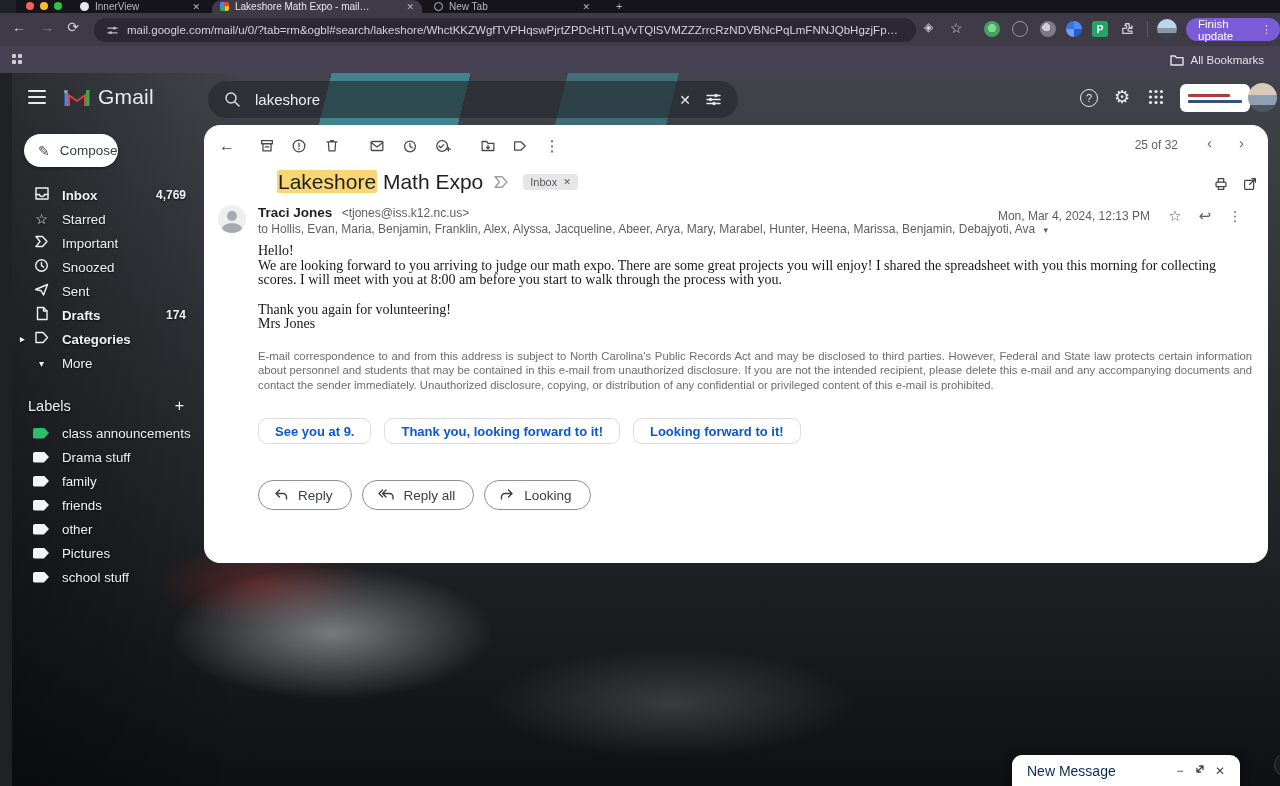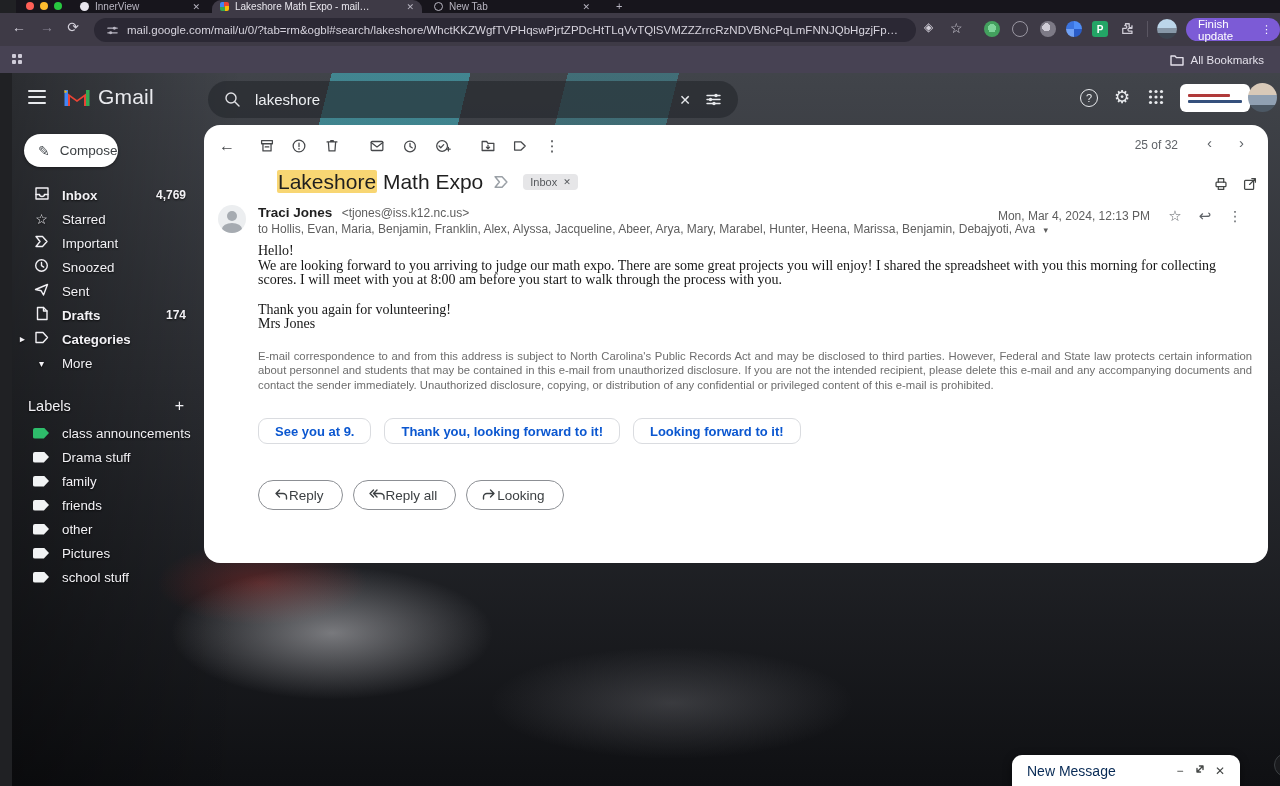--- a/index.html
+++ b/index.html
@@ -124,21 +124,21 @@
      font-family:"Liberation Serif", serif; font-size:14px; color:#161616; line-height:14.6px; }
   .mail-body p { margin:0; }
   .mail-body .gap { margin-bottom:15px; }
   .disclaimer { position:absolute; left:54px; top:224px; width:994px; font-size:11.3px; color:#6d6d6d;
      line-height:14.4px; text-align:justify; }
   .chips-row { position:absolute; left:54px; top:293px; display:flex; gap:13px; }
   .sr-chip { height:26px; border:1px solid #dadce0; border-radius:9px; display:flex; align-items:center;
      padding:0 16px; color:#0b57d0; font-size:13px; background:#fff;font-weight:bold; }
   .actions-row { position:absolute; left:54px; top:355px; display:flex; gap:10px; }
   .act-btn { height:30px; border:1px solid #8c8f94; border-radius:15px; display:flex; align-items:center;
-     padding:0 18px 0 14px; color:#3c4043; font-size:13.5px; font-weight:500; background:#fff; }
+     gap:9px; padding:0 18px 0 14px; color:#3c4043; font-size:13.5px; font-weight:500; background:#fff; }
 
   
   .popup { position:absolute; left:1000px; top:682px; width:228px; height:31px; background:#fff;
      border-radius:10px 10px 0 0; box-shadow:0 2px 10px rgba(0,0,0,.45);
      display:flex; align-items:center; padding:0 10px 0 15px; }
   .popup-title { font-size:14px; font-weight:500; color:#072a55; flex:1; }
   .popup-ic { width:20px; text-align:center; color:#444746; font-size:12px; }
   .edge-btn { position:absolute; left:1262px; top:680px; width:24px; height:24px; border-radius:50%;
      background:#1a1b1e; border:1px solid #3c4043; color:#e8eaed; font-size:13px;
      display:flex; align-items:center; justify-content:center; }

